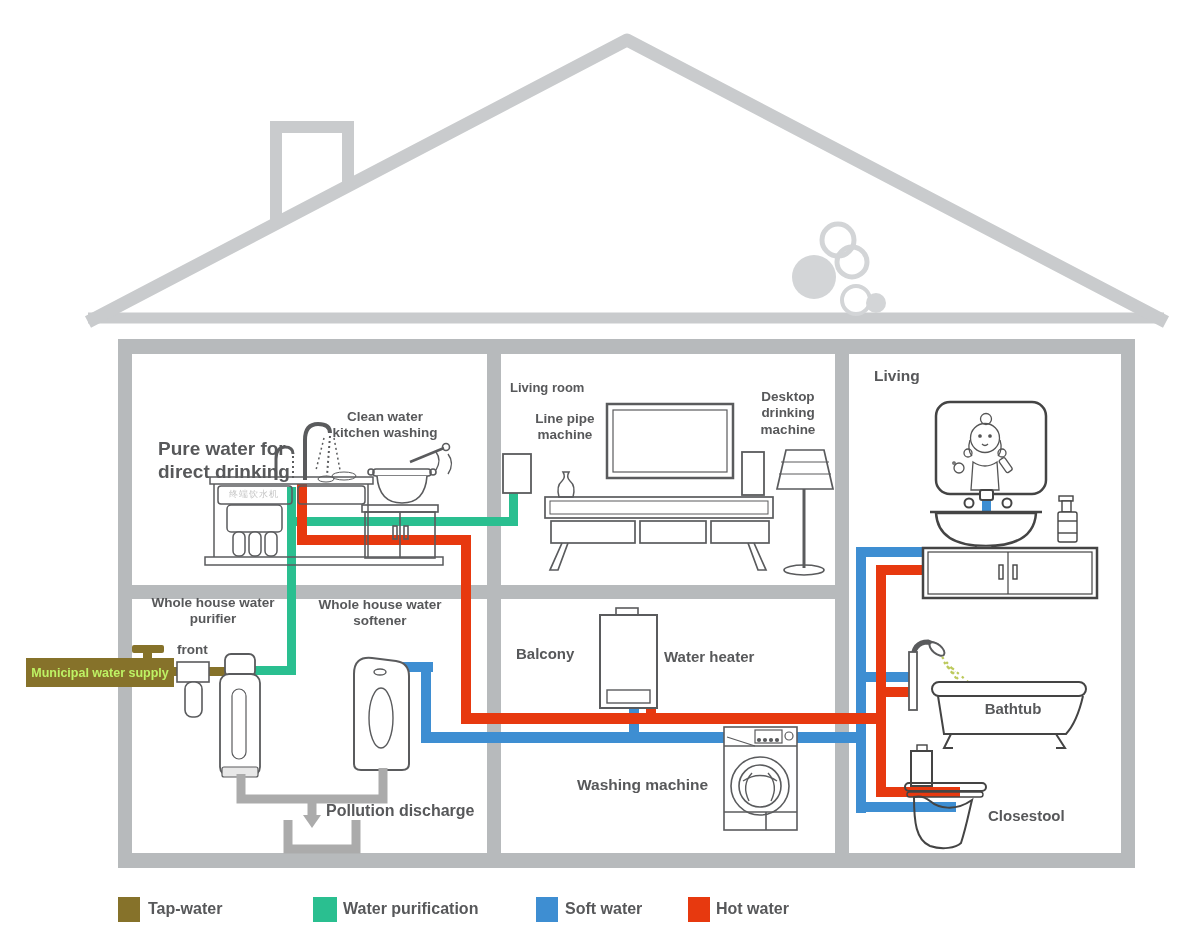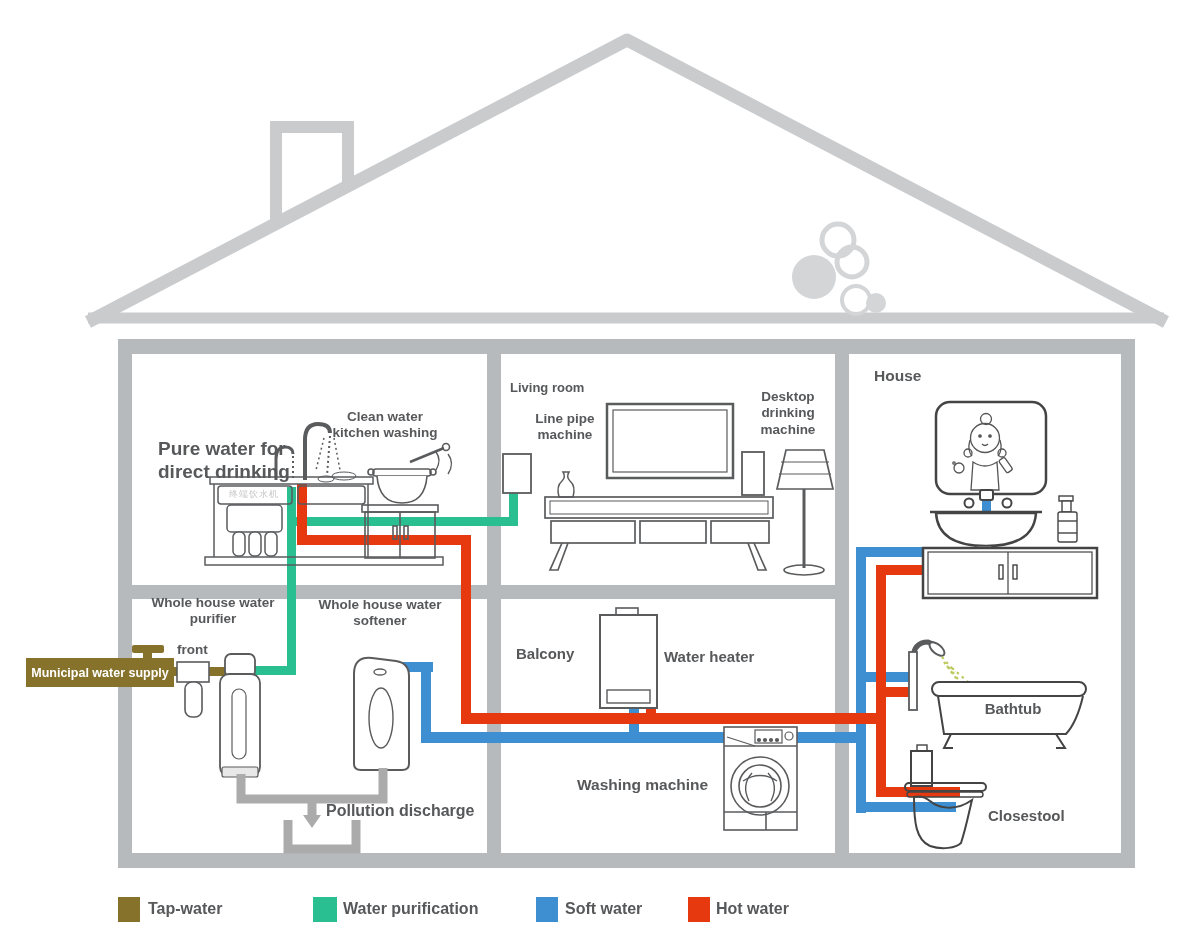--- a/index.html
+++ b/index.html
@@ -6,21 +6,21 @@
   #stage{position:relative;width:1200px;height:950px;background:#fff;overflow:hidden;
          font-family:"Liberation Sans","DejaVu Sans",sans-serif;color:#57585a;}
   .wall{position:absolute;background:#b7babc;}
   .pipe{position:absolute;}
   .lbl{position:absolute;font-weight:bold;color:#57585a;line-height:1.22;white-space:nowrap;}
   .lbl.center{text-align:center;white-space:normal;}
   .lbl div{white-space:nowrap;}
   #title{position:absolute;left:305px;top:210px;width:600px;text-align:center;
          font-size:36px;font-weight:bold;color:#56575a;letter-spacing:0px;}
   #municipal-box{position:absolute;left:26px;top:658px;width:148px;height:29px;
-         display:flex;align-items:center;justify-content:center;color:#ffffff;
+         display:flex;align-items:center;justify-content:center;color:#bef264;
          font-size:12.5px;font-weight:bold;white-space:nowrap;}
   .legend-label{position:absolute;font-size:16px;font-weight:bold;color:#57585a;top:900px;}
   .legend-swatch{position:absolute;top:897px;width:22px;height:25px;}
   svg{position:absolute;left:0;top:0;}
   .cn{font-weight:normal;color:#c6c6c6;font-size:9px;letter-spacing:1px;}
 </style>
 </head>
 <body>
 
 <div id="stage">
@@ -276,21 +276,21 @@
   <div class="lbl center" style="left:525px;top:411px;width:80px;font-size:13.5px;">
     <div>Line pipe</div>
     <div>machine</div>
   </div>
   <div class="lbl center" style="left:748px;top:389px;width:80px;font-size:13.5px;">
     <div>Desktop</div>
     <div>drinking</div>
     <div>machine</div>
   </div>
 
-  <div class="lbl" style="left:874px;top:367px;font-size:15.5px;">House</div>
+  <div class="lbl" style="left:874px;top:367px;font-size:15.5px;">Living</div>
   <div class="lbl center" style="left:958px;top:700px;width:110px;font-size:15px;">Bathtub</div>
   <div class="lbl" style="left:988px;top:807px;font-size:15px;">Closestool</div>
 
   <div class="lbl center" style="left:133px;top:595px;width:160px;font-size:13.5px;">
     <div>Whole house water</div>
     <div>purifier</div>
   </div>
   <div class="lbl" style="left:177px;top:642px;font-size:13.5px;">front</div>
   <div class="lbl center" style="left:300px;top:597px;width:160px;font-size:13.5px;">
     <div>Whole house water</div>

